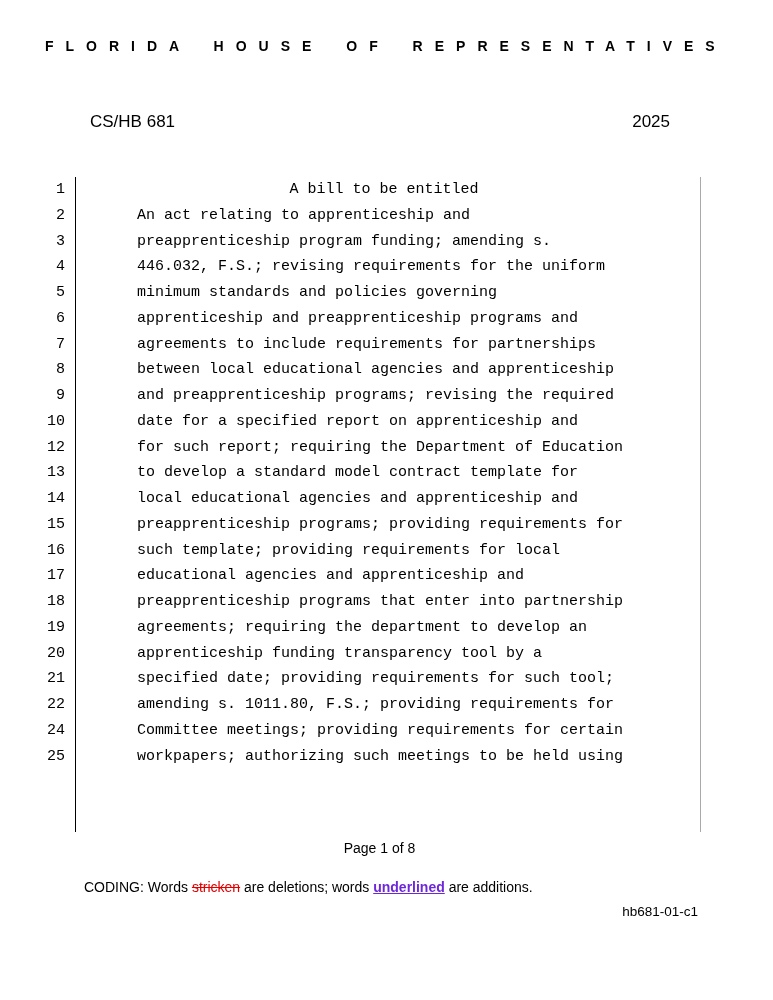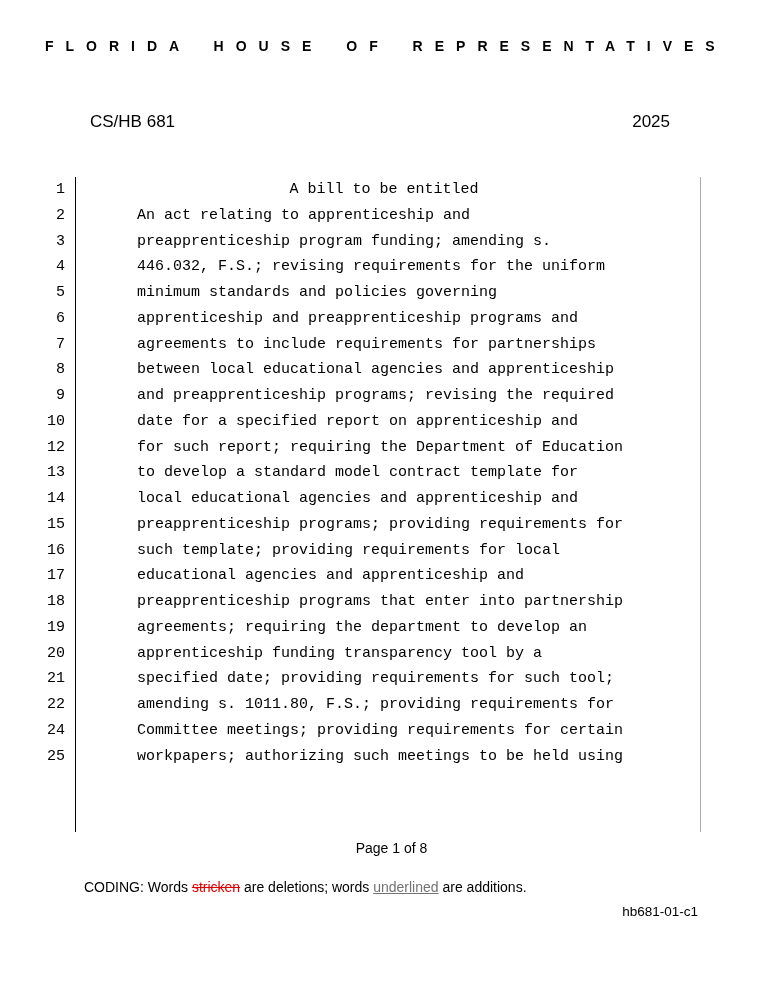--- a/index.html
+++ b/index.html
@@ -47,29 +47,29 @@
   }
   .line-text{
     padding-left:72px;
     width:494px;
   }
   .line-text.center{
     text-align:center;
     padding-left:72px;
   }
   .page-footer{
-    position:absolute;top:840px;left:12px;width:100%;
+    position:absolute;top:840px;left:0;width:100%;
     text-align:center;font-size:14px;
   }
   .coding-line{
     position:absolute;top:879px;left:84px;
     font-size:14px;white-space:pre;
   }
   .stricken{color:#e00000;text-decoration:line-through;}
-  .underlined{color:#737373;text-decoration:underline;}
+  .underlined{color:#6d28d9;text-decoration:underline;font-weight:bold;}
   .doc-id{
     position:absolute;top:904px;right:61px;
     font-size:13.5px;text-align:left;
   }
 </style>
 </head>
 <body>
 
 <div class="page">
 

